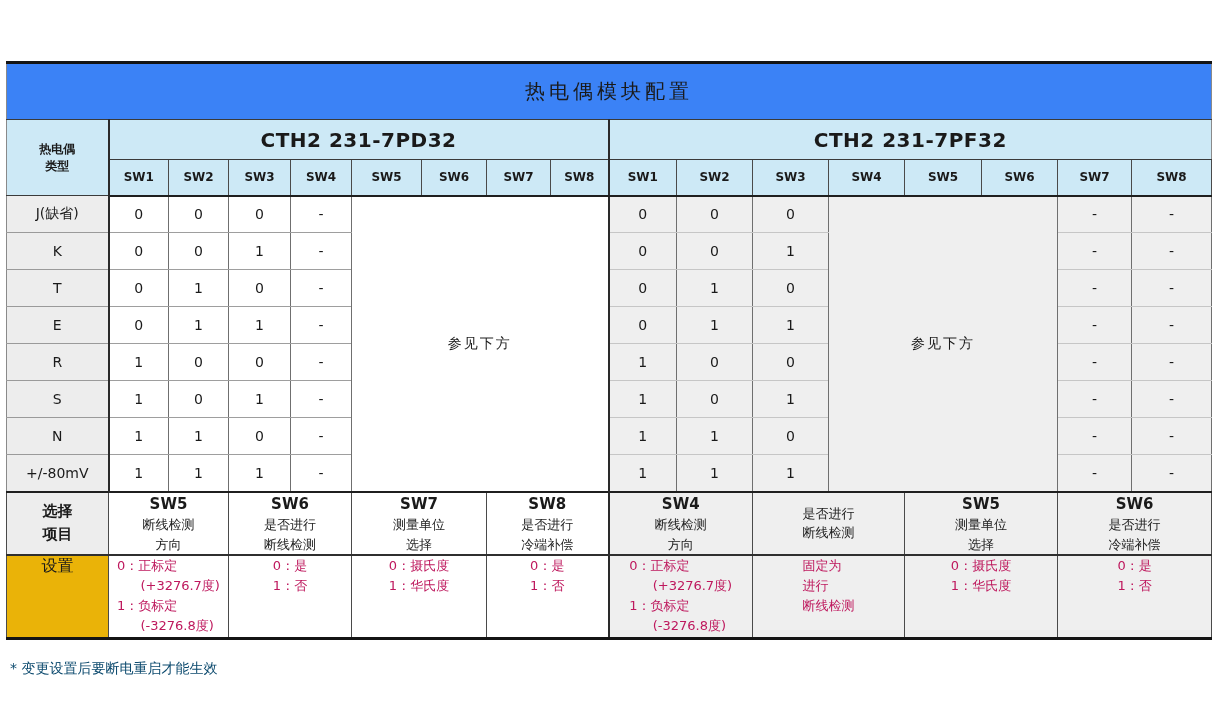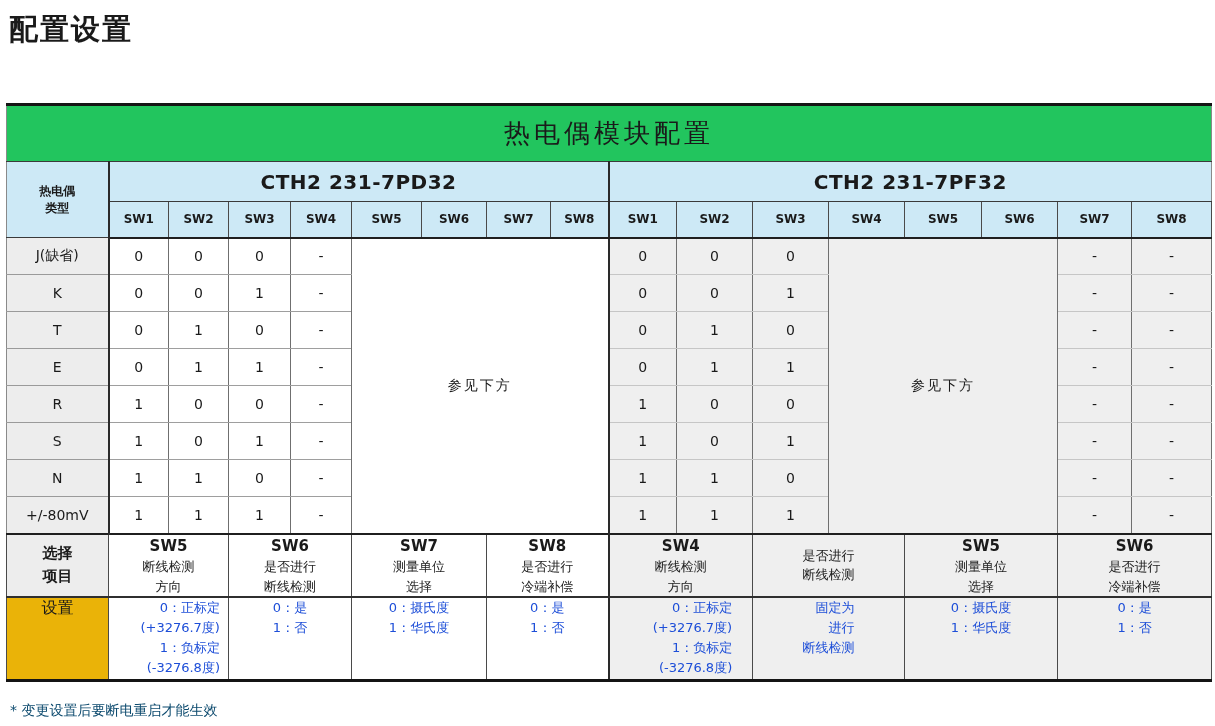--- a/index.html
+++ b/index.html
@@ -20,22 +20,22 @@
     border-collapse: collapse;
     table-layout: fixed;
     width: 1204px;
     margin-top: 53px;
   }
   table.cfg th, table.cfg td { padding: 0; text-align: center; }
 
   
   tr.r-title th {
     height: 57px;
-    background: #22c55e;
-    font-size: 26px;
+    background: #3b82f6;
+    font-size: 20px;
     font-weight: 400;
     letter-spacing: 4px;
     border-top: 3px solid #141414;
     border-bottom: 1px solid #3a3a3a;
     border-left: 1px solid #8a8a8a;
     border-right: 1px solid #8a8a8a;
   }
   tr.r-group th { height: 40px; background: #cde9f6; border-bottom: 1px solid #3a3a3a; }
   th.th-type {
     background: #cde9f6;
@@ -124,30 +124,29 @@
   }
   td.set-label {
     background: #eab308;
     font-size: 16px;
     font-weight: 400;
     padding-top: 10px;
     border-left: 1px solid #8a8a8a;
     border-right: 2px solid #2a2a2a;
   }
   td.set-cell { padding-top: 7px; }
-  .set-inner { display: inline-block; text-align: right; font-size: 13px; line-height: 1.55; color: #1d4ed8; }
+  .set-inner { display: inline-block; text-align: left; font-size: 13px; line-height: 1.55; color: #be185d; }
   .set-inner .indent { padding-left: 1.8em; }
 
   .footnote { font-size: 14px; margin: 20px 0 0 4px; color: #0c4a6e; }
 </style>
 </head>
 <body>
 
 <div class="page">
-  <h1 class="page-title">配置设置</h1>
 
   <table class="cfg">
     <colgroup>
       <col style="width:102px">
       <col style="width:60px">
         <col style="width:60px">
         <col style="width:62px">
         <col style="width:61px">
       <col style="width:70px">
         <col style="width:65px">

